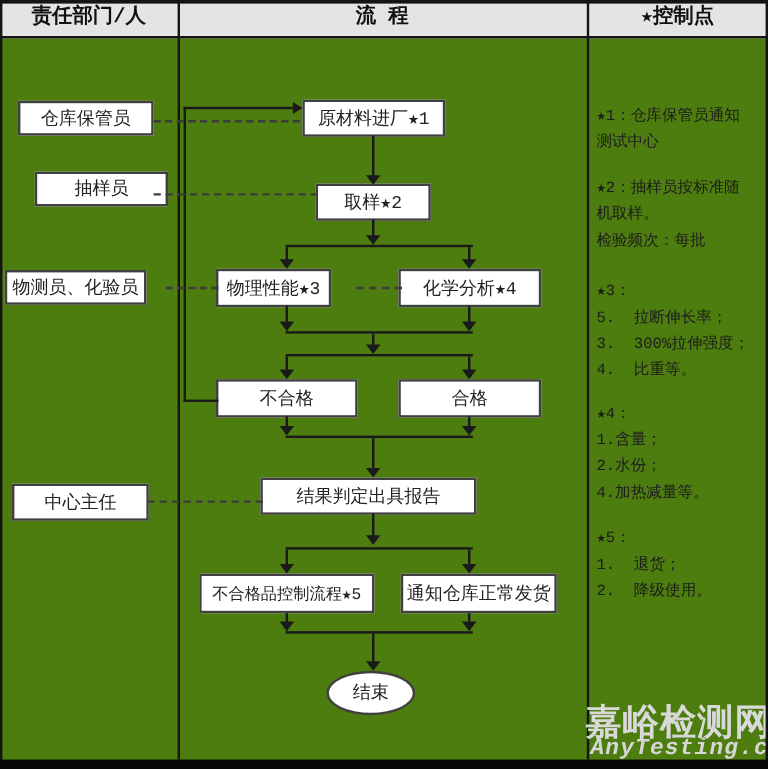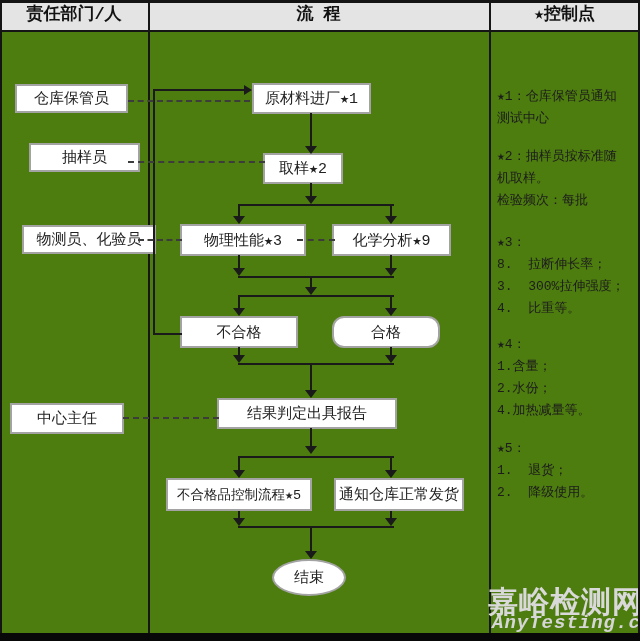--- a/index.html
+++ b/index.html
@@ -14,21 +14,21 @@
   .hdr{position:absolute;left:0;top:0;width:640px;height:30px;background:#e4e4e4;
        border-bottom:2px solid #151515;box-sizing:content-box;}
   .hcell{position:absolute;top:0;height:30px;line-height:30px;text-align:center;
          font-weight:bold;font-size:17px;color:#111;}
   .h1{left:0;width:148px;}
   .h2{left:148px;width:341px;}
   .h3{left:489px;width:151px;}
   
   .vdiv{position:absolute;top:0;width:2px;height:633px;background:#161616;}
   
-  .node{position:absolute;background:#fff;border:2px solid #a3a3a3;box-sizing:border-box;
+  .node{position:absolute;background:#fff;border:2px solid #404040;box-sizing:border-box;
         display:flex;align-items:center;justify-content:center;font-size:15px;
         color:#222;white-space:nowrap;text-align:right;}
   .node.small{font-size:13.5px;}
   .ellipse{border-radius:50%;}
   
   .lv{position:absolute;width:2px;background:#1a1a1a;}
   .lh{position:absolute;height:2px;background:#1a1a1a;}
   .ah-d{position:absolute;width:0;height:0;border-left:6px solid transparent;
         border-right:6px solid transparent;border-top:8px solid #1a1a1a;}
   .ah-r{position:absolute;width:0;height:0;border-top:5px solid transparent;
@@ -56,29 +56,29 @@
     <div class="hcell h1">责任部门/人</div>
     <div class="hcell h3">★控制点</div>
     <div class="hcell h2">流 程</div>
   </div>
 
   <div class="vdiv" style="left:148px;"></div>
   <div class="vdiv" style="left:489px;"></div>
 
   <div class="node" style="left:15px;top:84px;width:113px;height:29px;">仓库保管员</div>
   <div class="node" style="left:29px;top:143px;width:111px;height:29px;">抽样员</div>
-  <div class="node" style="left:22px;top:225px;width:134px;height:29px;">物测员、化验员</div>
+  <div class="node" style="left:4px;top:225px;width:118px;height:29px;">物测员、化验员</div>
   <div class="node" style="left:10px;top:403px;width:114px;height:31px;">中心主任</div>
 
   <div class="node" style="left:252px;top:83px;width:119px;height:31px;">原材料进厂★1</div>
-  <div class="node" style="left:263px;top:153px;width:80px;height:31px;">取样★2</div>
-  <div class="node" style="left:180px;top:224px;width:126px;height:32px;">物理性能★3</div>
-  <div class="node" style="left:332px;top:224px;width:119px;height:32px;">化学分析★9</div>
+  <div class="node" style="left:263px;top:153px;width:96px;height:31px;">取样★2</div>
+  <div class="node" style="left:180px;top:224px;width:96px;height:32px;">物理性能★3</div>
+  <div class="node" style="left:332px;top:224px;width:119px;height:32px;">化学分析★4</div>
   <div class="node" style="left:180px;top:316px;width:118px;height:32px;">不合格</div>
-  <div class="node" style="left:332px;top:316px;width:108px;height:32px;border-radius:12px;">合格</div>
+  <div class="node" style="left:332px;top:316px;width:119px;height:32px;">合格</div>
   <div class="node" style="left:217px;top:398px;width:180px;height:31px;">结果判定出具报告</div>
   <div class="node small" style="left:166px;top:478px;width:146px;height:33px;">不合格品控制流程★5</div>
   <div class="node" style="left:334px;top:478px;width:130px;height:33px;">通知仓库正常发货</div>
   <div class="node ellipse" style="left:272px;top:559px;width:74px;height:37px;">结束</div>
 
   <div class="lv" style="left:153px;top:89px;height:246px;"></div>
   <div class="lh" style="left:153px;top:333px;width:29px;"></div>
   <div class="lh" style="left:153px;top:89px;width:91px;"></div>
   <div class="ah-r" style="left:244px;top:85px;"></div>
 
@@ -136,21 +136,21 @@
   <div class="dash" style="left:297px;top:239px;width:38px;"></div>
   <div class="dash" style="left:123px;top:417px;width:96px;"></div>
 
   <div class="cp">
     <div class="cp-line">★1：仓库保管员通知</div>
     <div class="cp-line">测试中心</div>
     <div class="cp-line g16">★2：抽样员按标准随</div>
     <div class="cp-line">机取样。</div>
     <div class="cp-line">检验频次：每批</div>
     <div class="cp-line g20">★3：</div>
-    <div class="cp-line">8.  拉断伸长率；</div>
+    <div class="cp-line">5.  拉断伸长率；</div>
     <div class="cp-line">3.  300%拉伸强度；</div>
     <div class="cp-line">4.  比重等。</div>
     <div class="cp-line g14">★4：</div>
     <div class="cp-line">1.含量；</div>
     <div class="cp-line">2.水份；</div>
     <div class="cp-line">4.加热减量等。</div>
     <div class="cp-line g16">★5：</div>
     <div class="cp-line">1.  退货；</div>
     <div class="cp-line">2.  降级使用。</div>
   </div>

